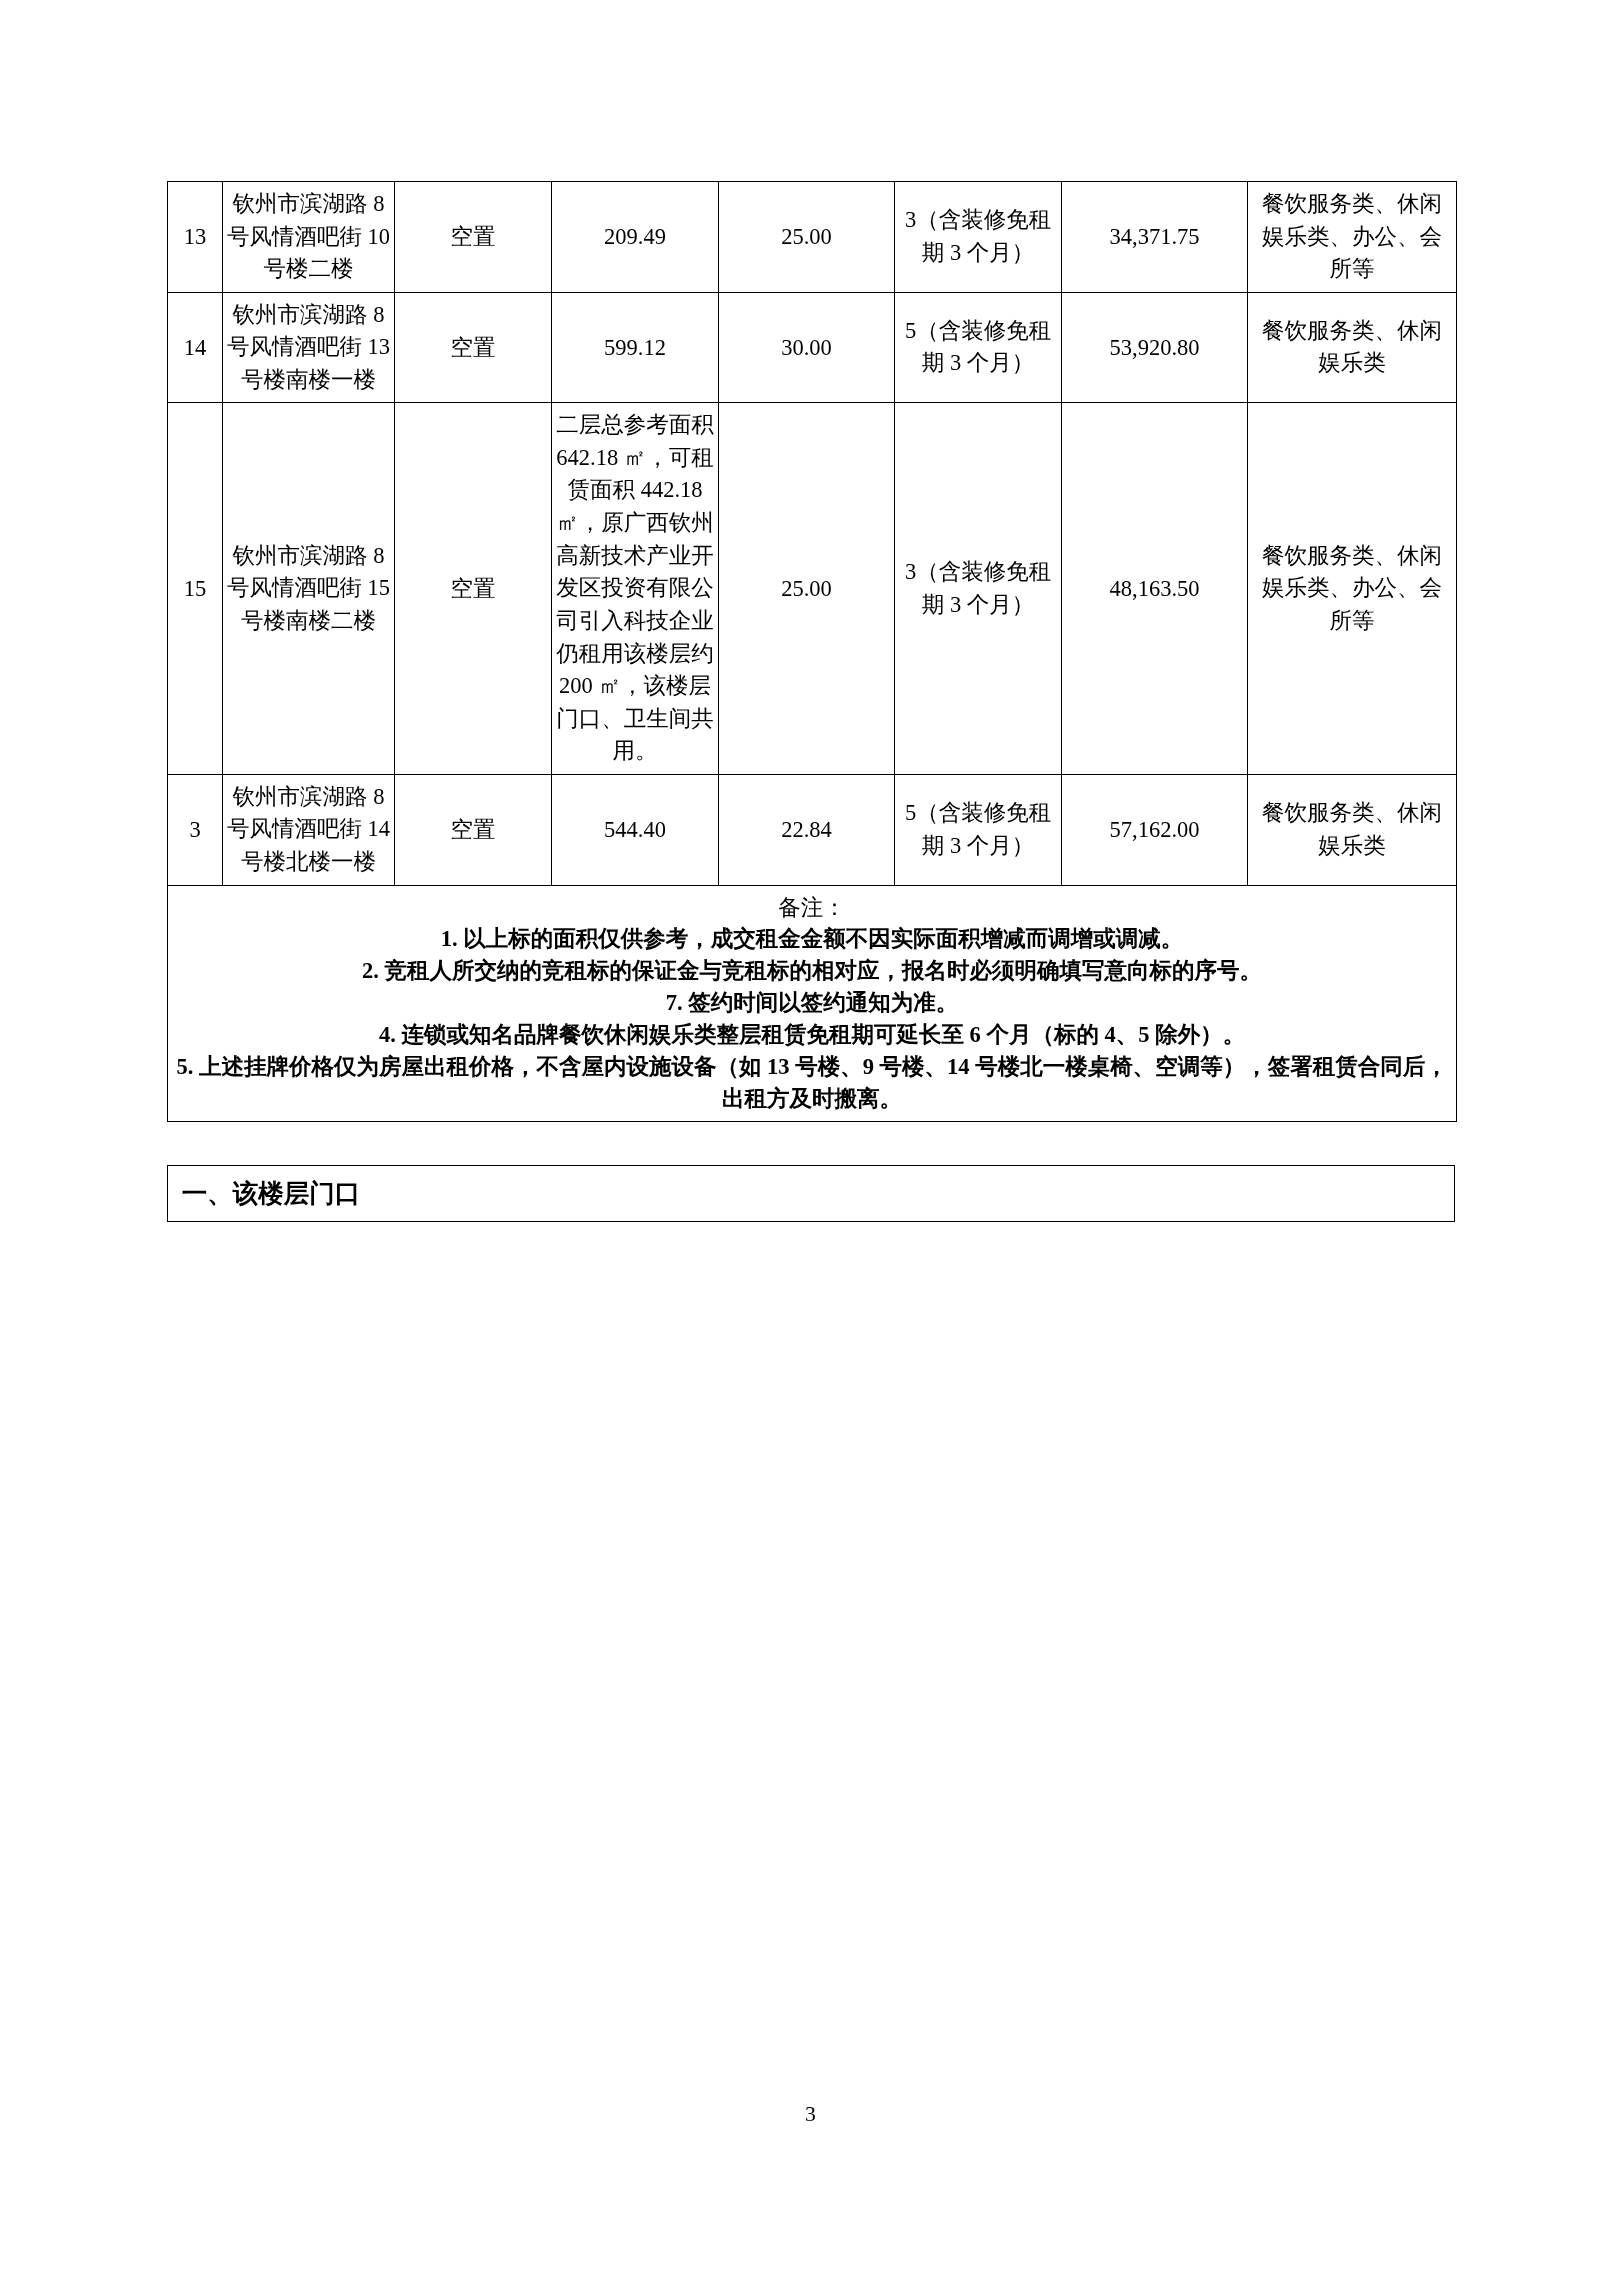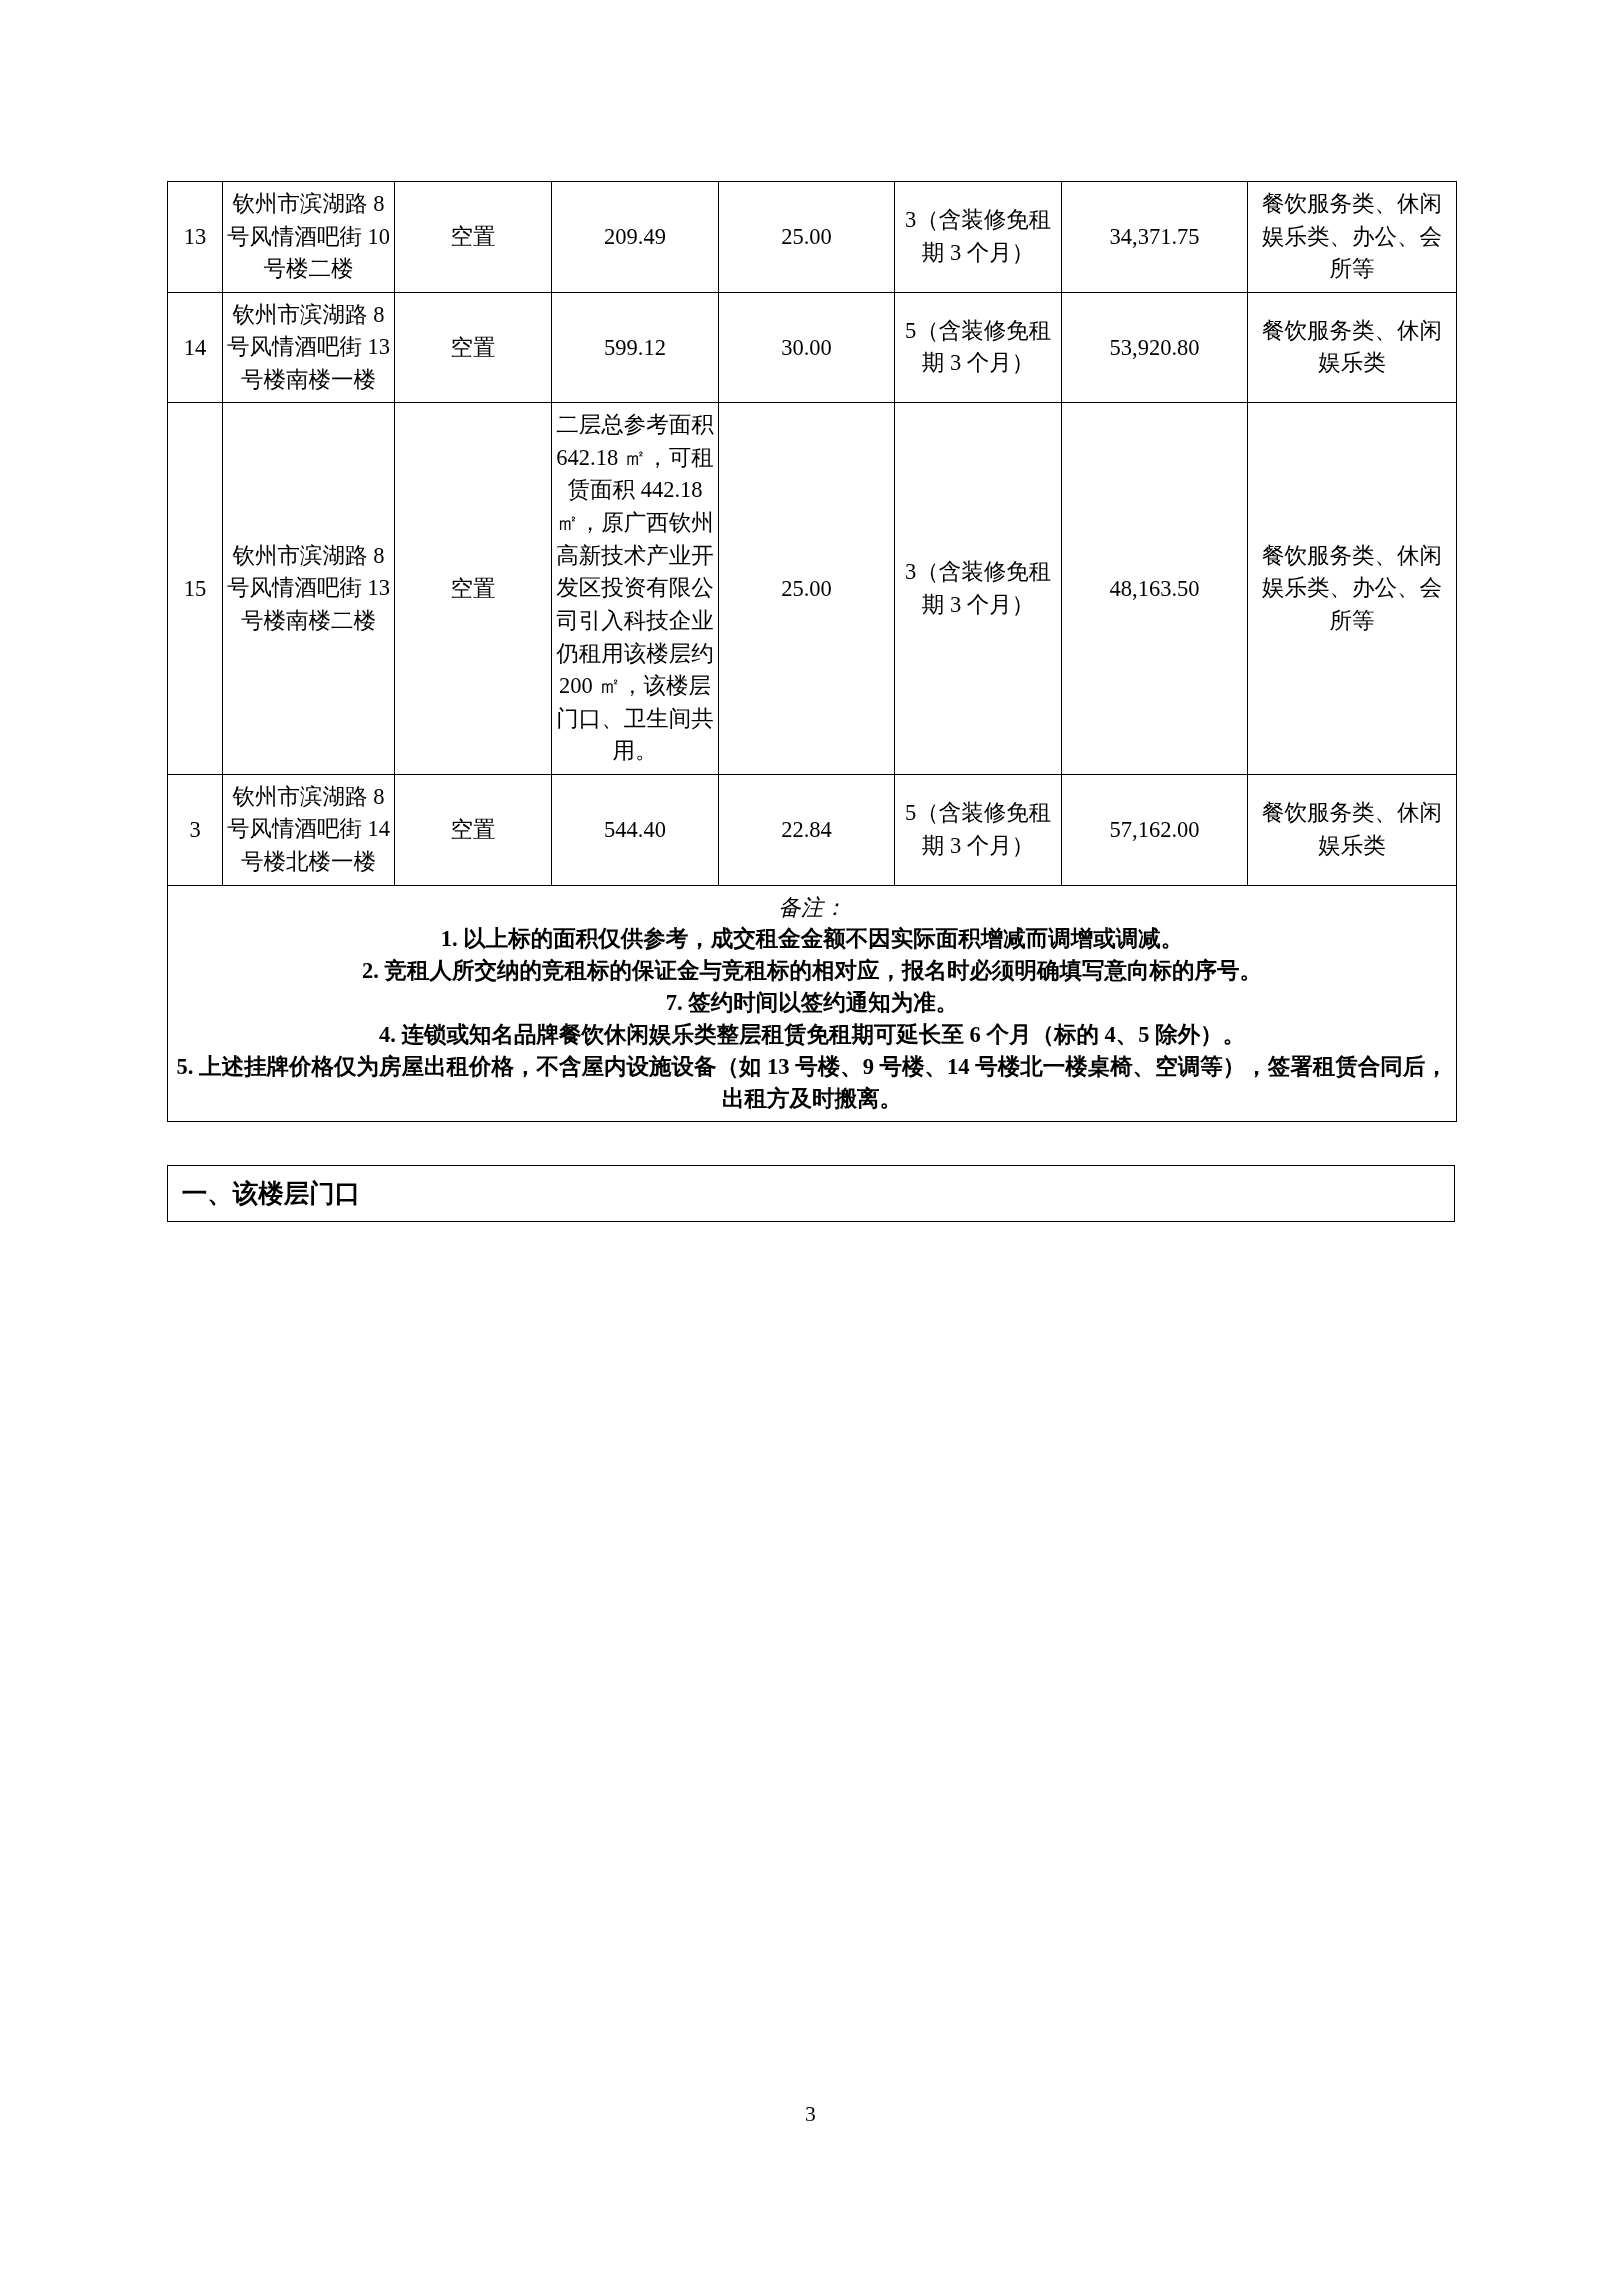--- a/index.html
+++ b/index.html
@@ -55,21 +55,20 @@
   }
   td.notes-cell {
     text-align: left;
     vertical-align: top;
     padding: 9.8px 13.7px 15.7px 13.7px;
     font-size: 24.5px;
     line-height: 1.55;
   }
   .notes-title {
     display: block;
-    font-style: italic;
   }
   .notes-line {
     display: block;
     white-space: pre-wrap;
     font-weight: bold;
   }
   .section-box {
     margin-top: 43px;
     width: 1288px;
     border: 1.5px solid #000;
@@ -159,21 +158,21 @@
           </td>
         <td class="narrow-col">
             <span class="cell-text vcell">餐饮服务类、休闲娱乐类</span>
           </td>
       </tr>
       <tr>
         <td>
             <span class="cell-text">15</span>
           </td>
         <td class="narrow-col">
-            <span class="cell-text vcell">钦州市滨湖路 8 号风情酒吧街 13 号楼南楼二楼</span>
+            <span class="cell-text vcell">钦州市滨湖路 8 号风情酒吧街 15 号楼南楼二楼</span>
           </td>
         <td>
             <span class="cell-text">空置</span>
           </td>
         <td class="narrow-col">
             <span class="cell-text vcell">二层总参考面积 642.18 ㎡，可租赁面积 442.18 ㎡，原广西钦州高新技术产业开发区投资有限公司引入科技企业仍租用该楼层约 200 ㎡，该楼层门口、卫生间共用。</span>
           </td>
         <td>
             <span class="cell-text">25.00</span>
           </td>

